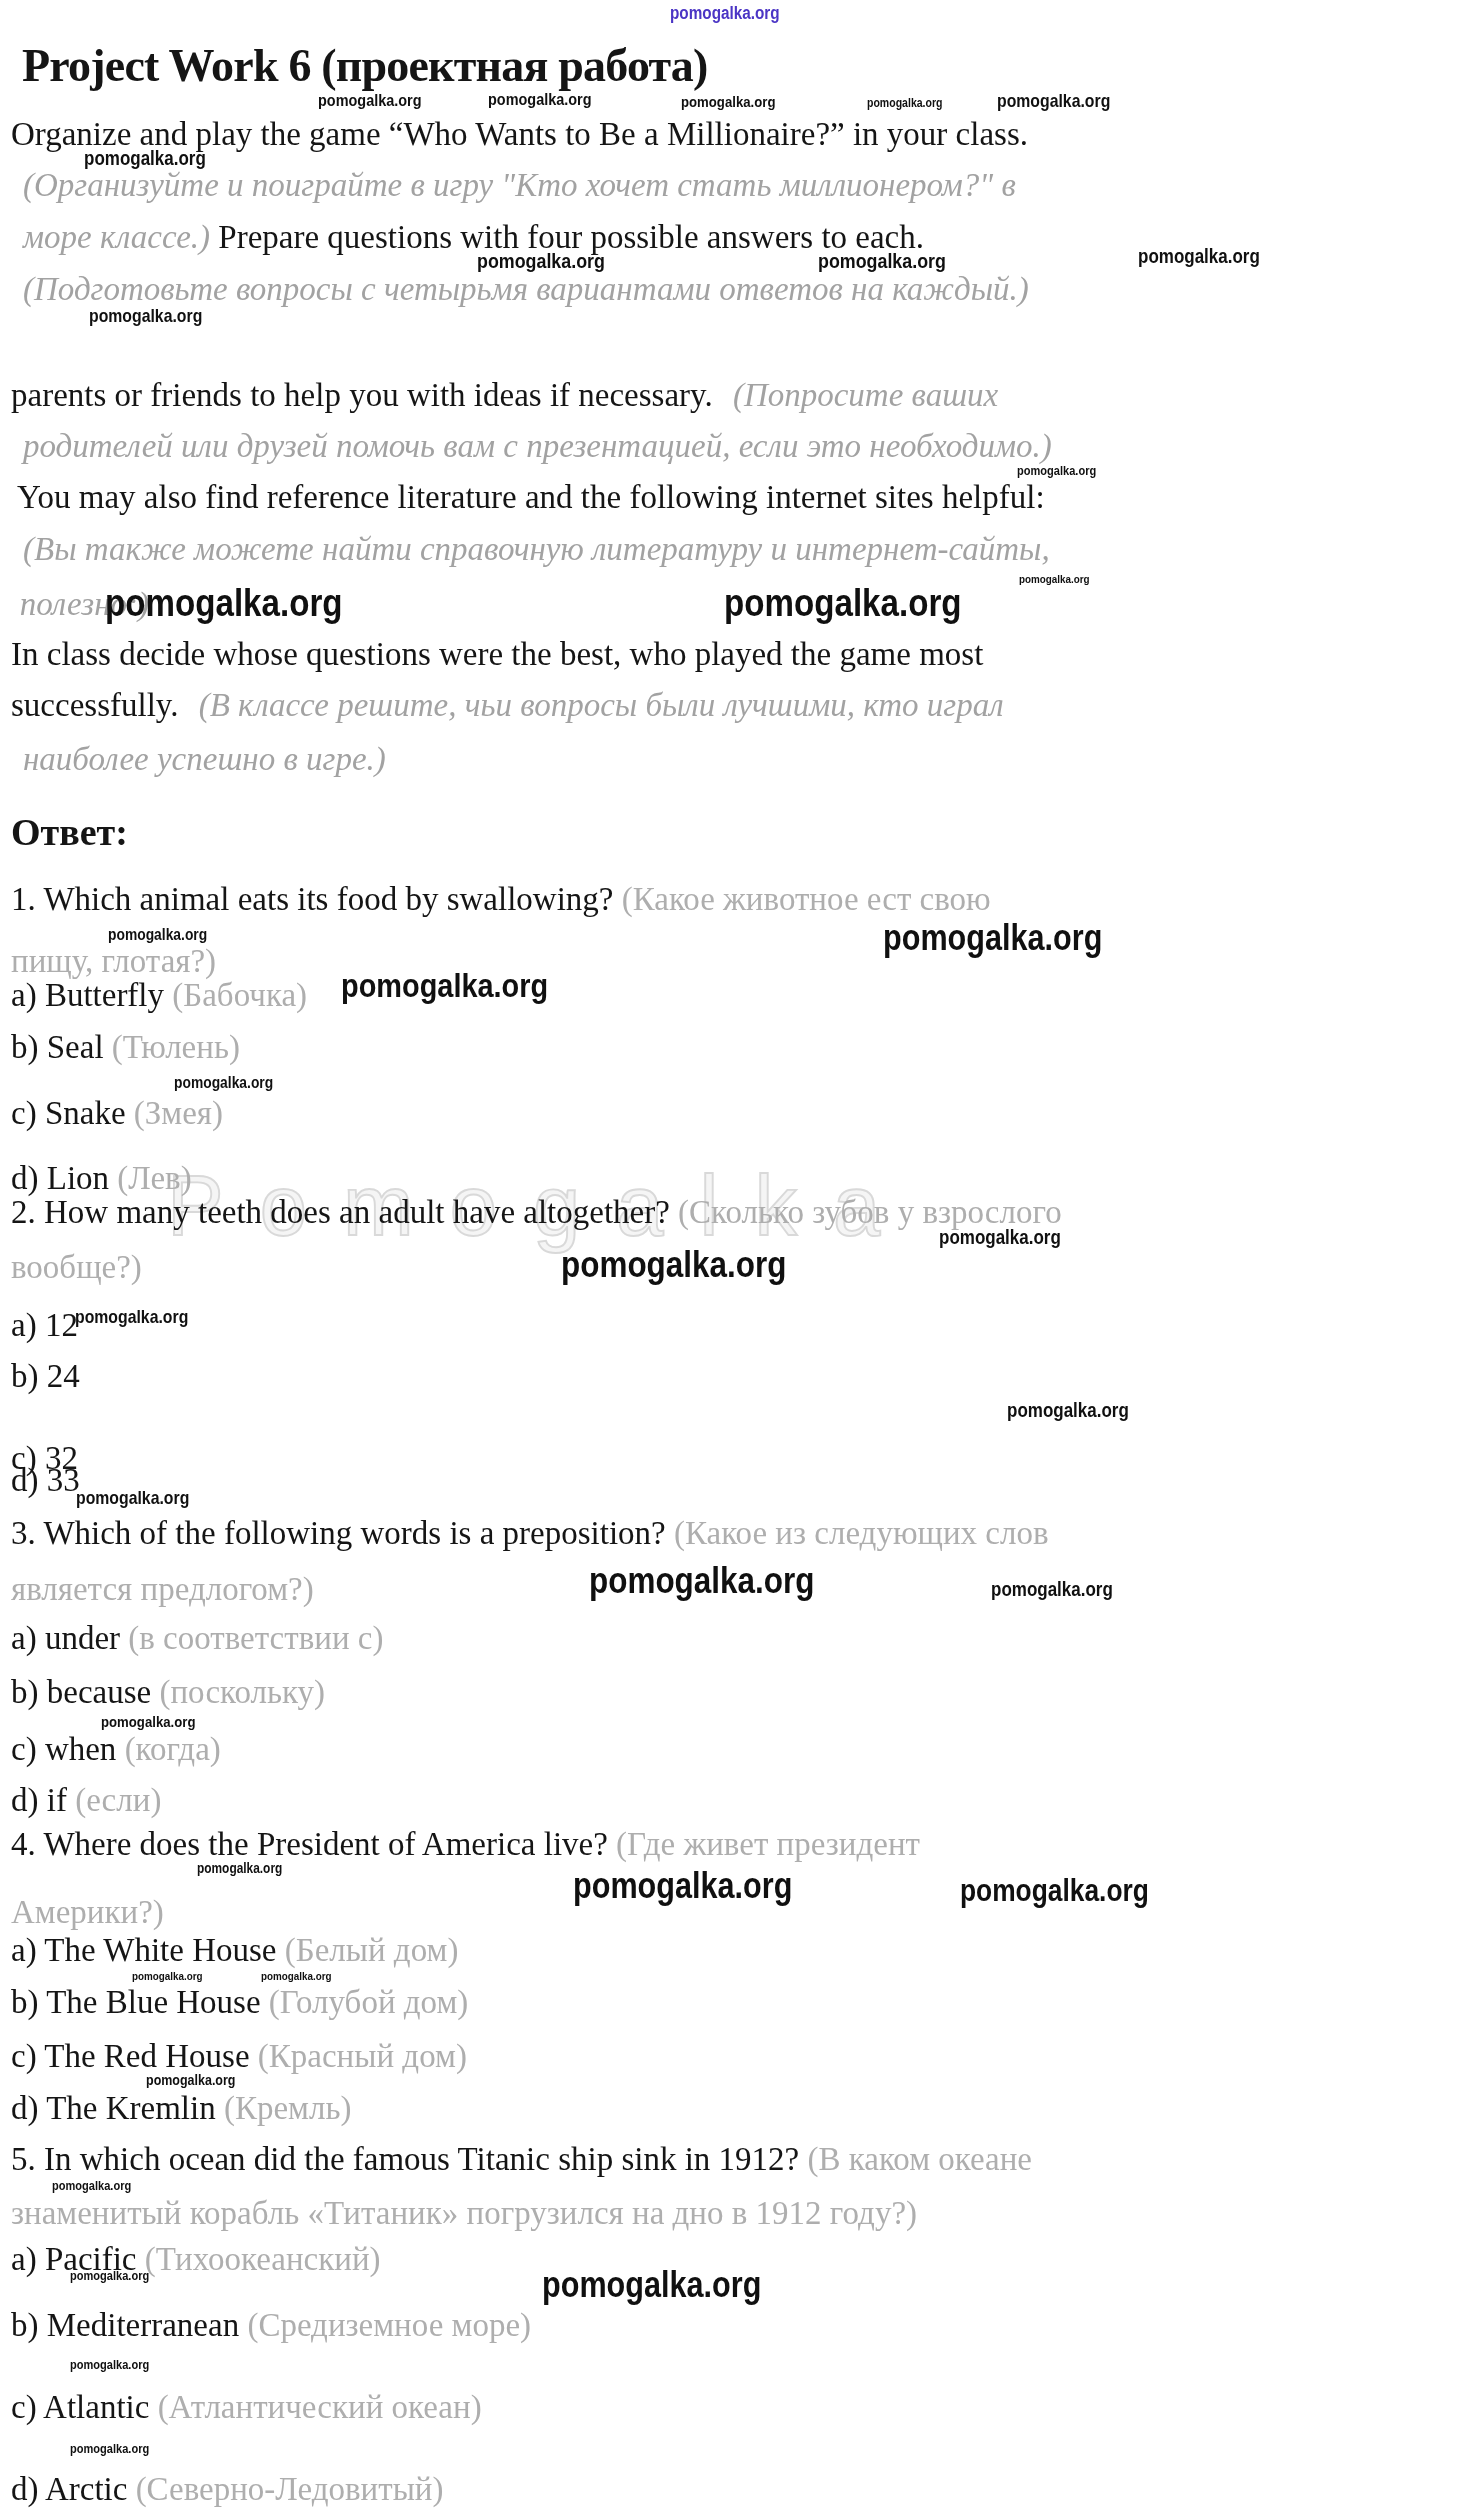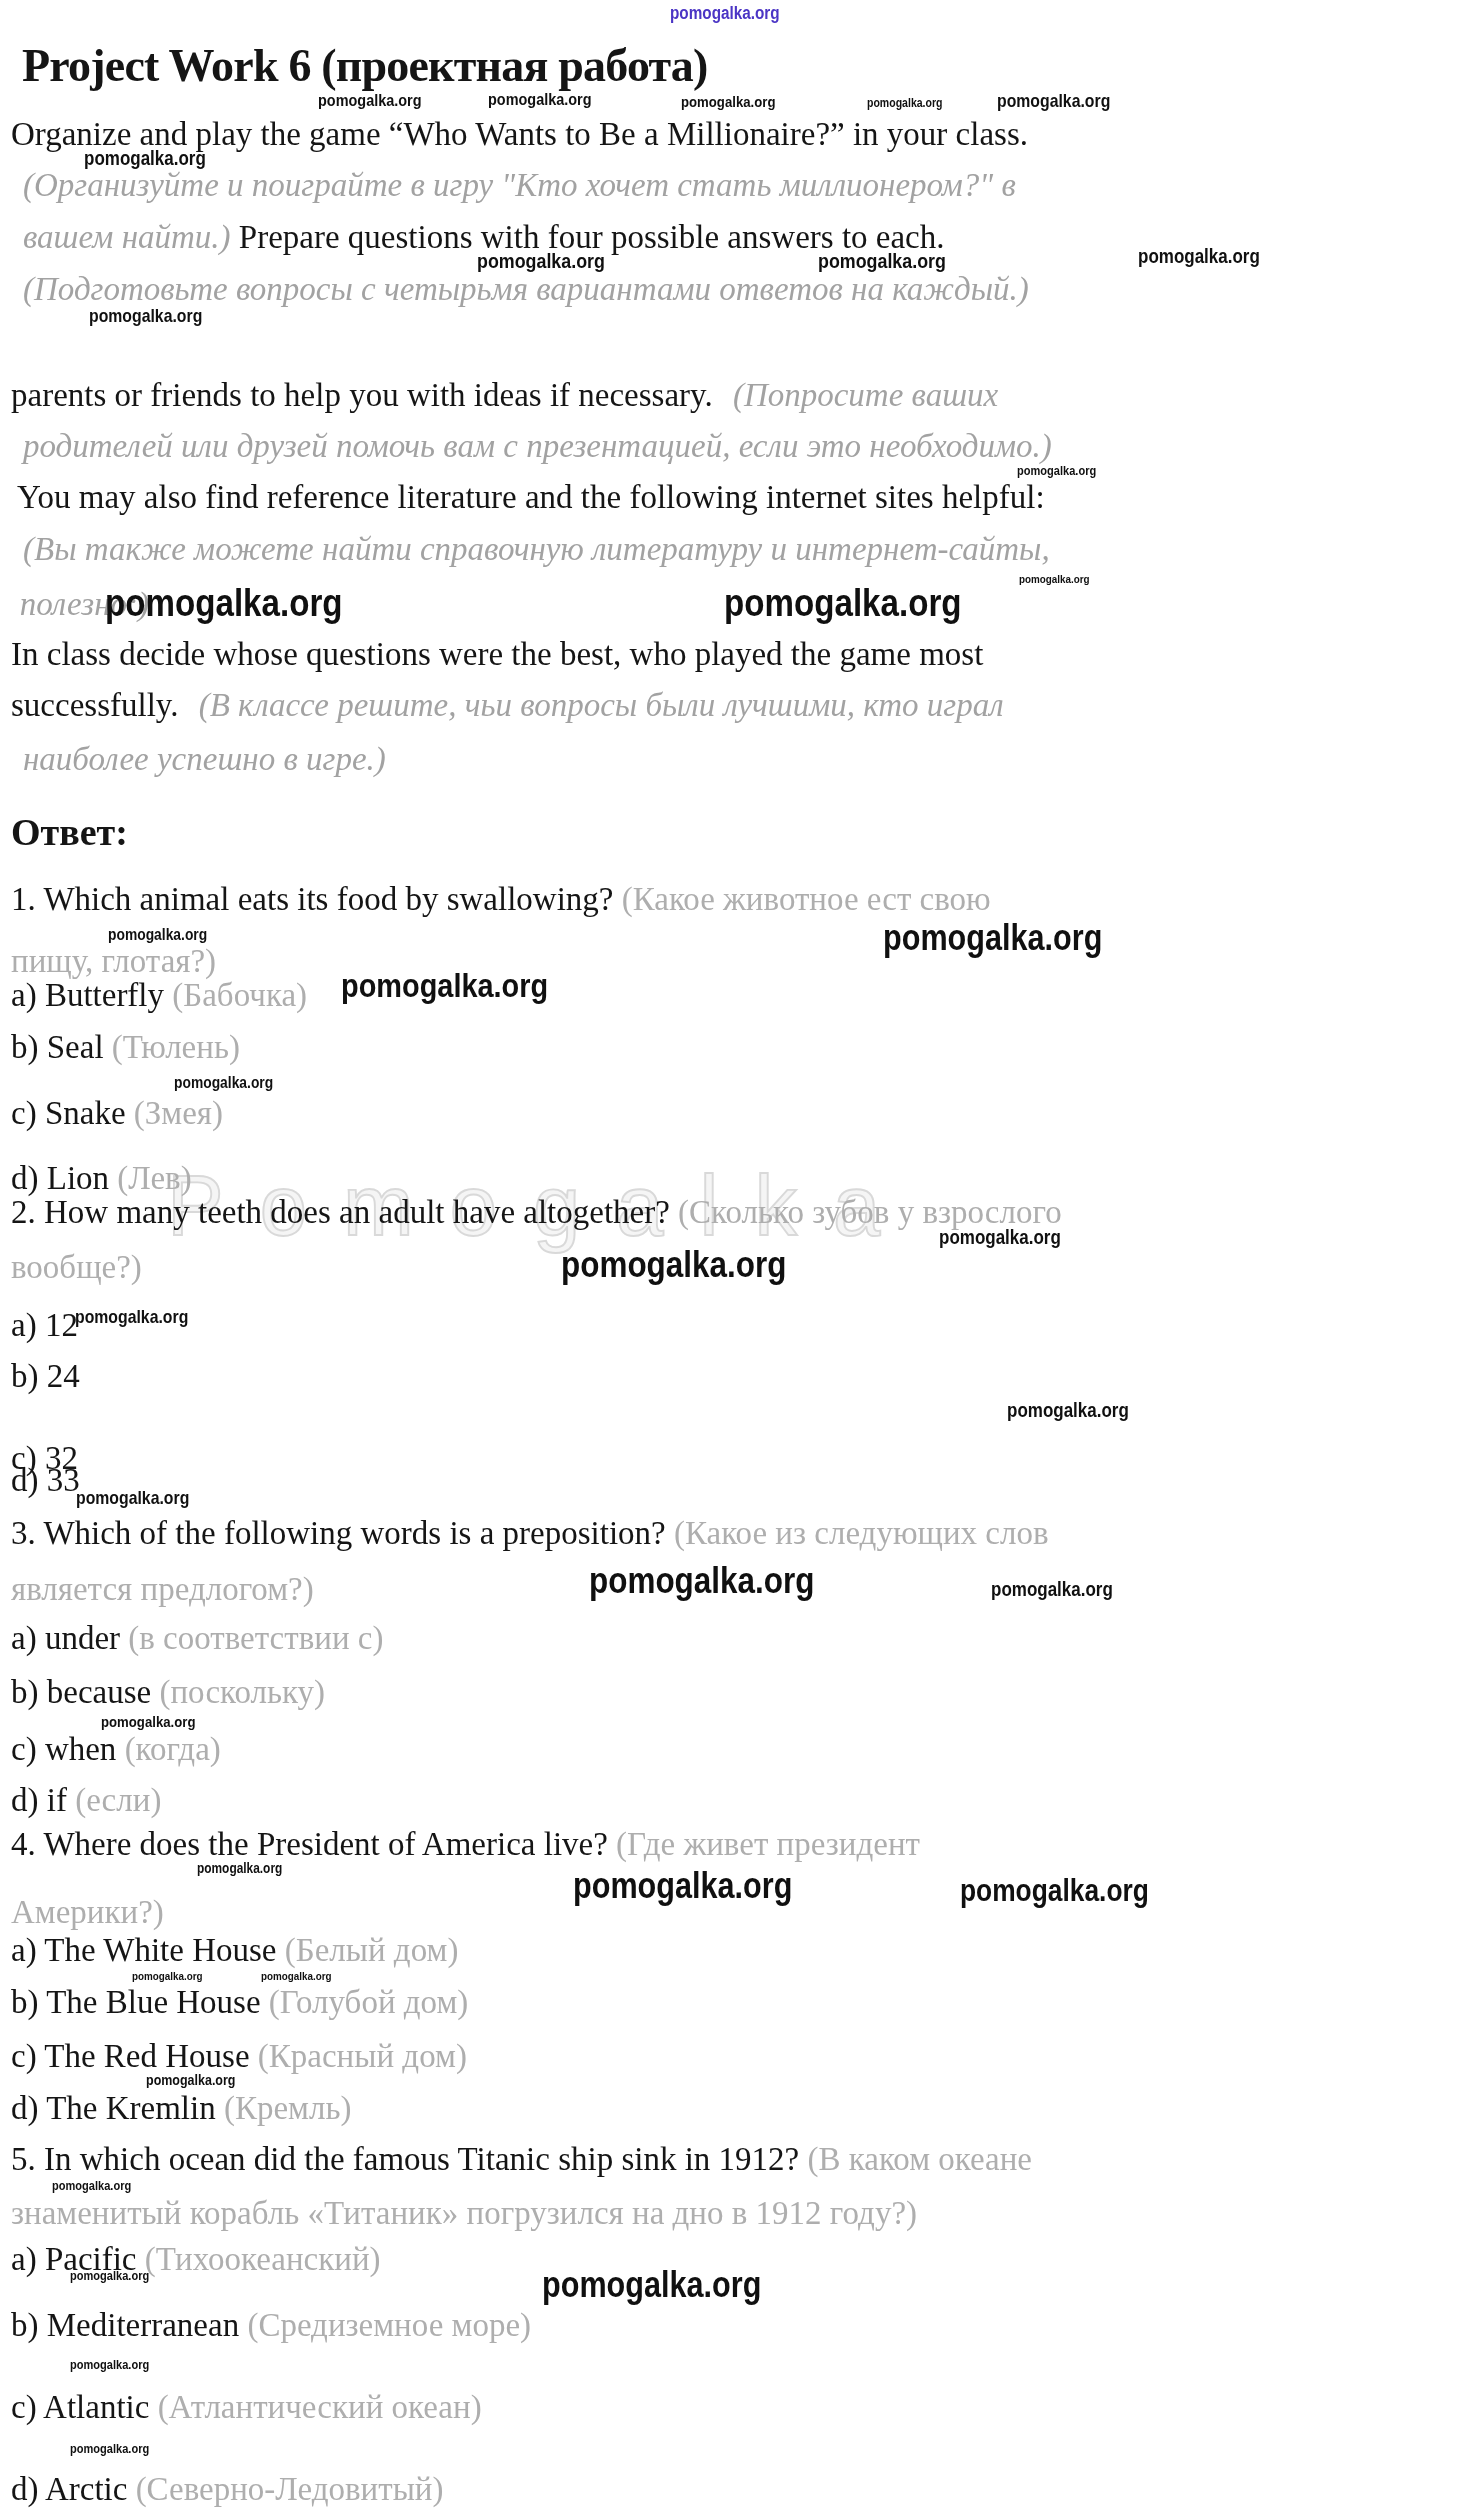--- a/index.html
+++ b/index.html
@@ -36,21 +36,21 @@
 </style>
 </head>
 <body>
 
 <div class="page">
 
   <div class="ln title" style="top:39px">Project Work 6 (проектная работа)</div>
 
   <div class="ln" style="top:115px"><span class="en">Organize and play the game “Who Wants to Be a Millionaire?” in your class.</span></div>
   <div class="ln" style="top:166px"><span class="rui">(Организуйте и поиграйте в игру "Кто хочет стать миллионером?" в</span></div>
-  <div class="ln" style="top:218px"><span class="rui">вашем найти.) </span><span class="en">Prepare questions with four possible answers to each.</span></div>
+  <div class="ln" style="top:218px"><span class="rui">море классе.) </span><span class="en">Prepare questions with four possible answers to each.</span></div>
   <div class="ln" style="top:270px"><span class="rui">(Подготовьте вопросы с четырьмя вариантами ответов на каждый.)</span></div>
   <div class="ln" style="top:376px"><span class="en">parents or friends to help you with ideas if necessary. </span><span class="rui">(Попросите ваших</span></div>
   <div class="ln" style="top:427px"><span class="rui">родителей или друзей помочь вам с презентацией, если это необходимо.)</span></div>
   <div class="ln" style="top:478px;left:17px"><span class="en">You may also find reference literature and the following internet sites helpful:</span></div>
   <div class="ln" style="top:530px"><span class="rui">(Вы также можете найти справочную литературу и интернет-сайты,</span></div>
   <div class="ln" style="top:585px;left:7.7px"><span class="rui">полезно:)</span></div>
   <div class="ln" style="top:635px"><span class="en">In class decide whose questions were the best, who played the game most</span></div>
   <div class="ln" style="top:686px"><span class="en">successfully. </span><span class="rui">(В классе решите, чьи вопросы были лучшими, кто играл</span></div>
   <div class="ln" style="top:740px"><span class="rui">наиболее успешно в игре.)</span></div>
 

